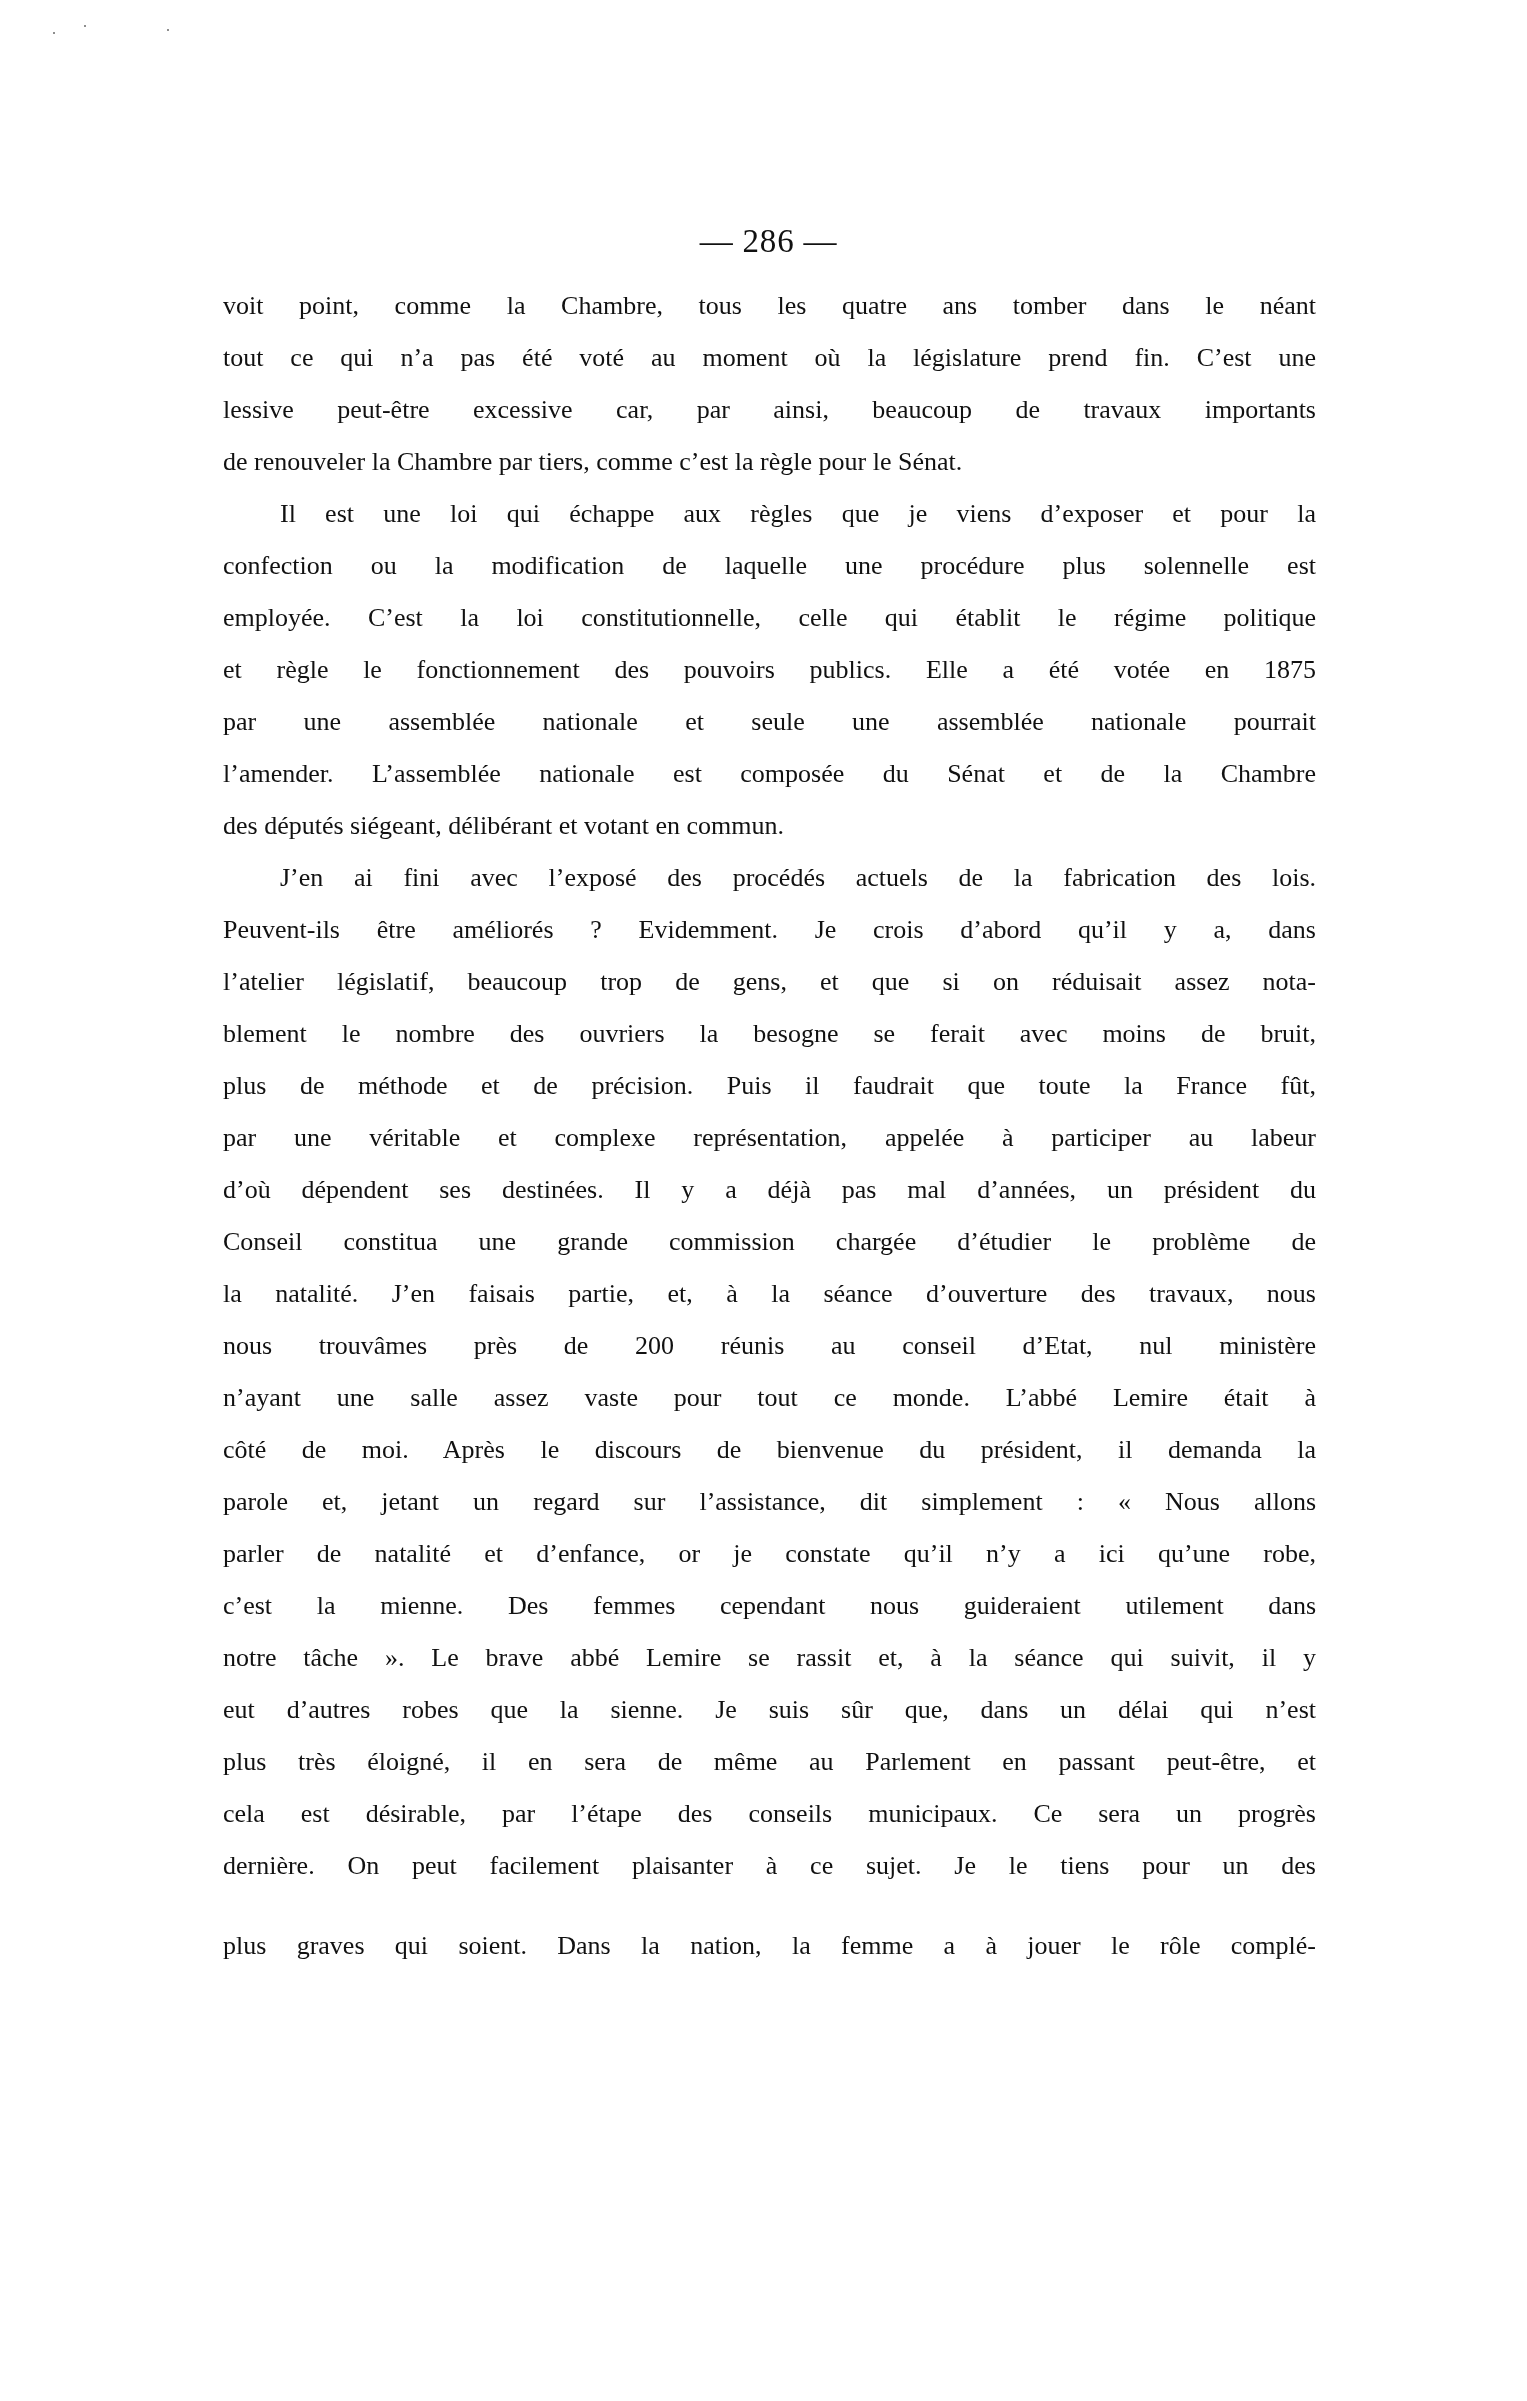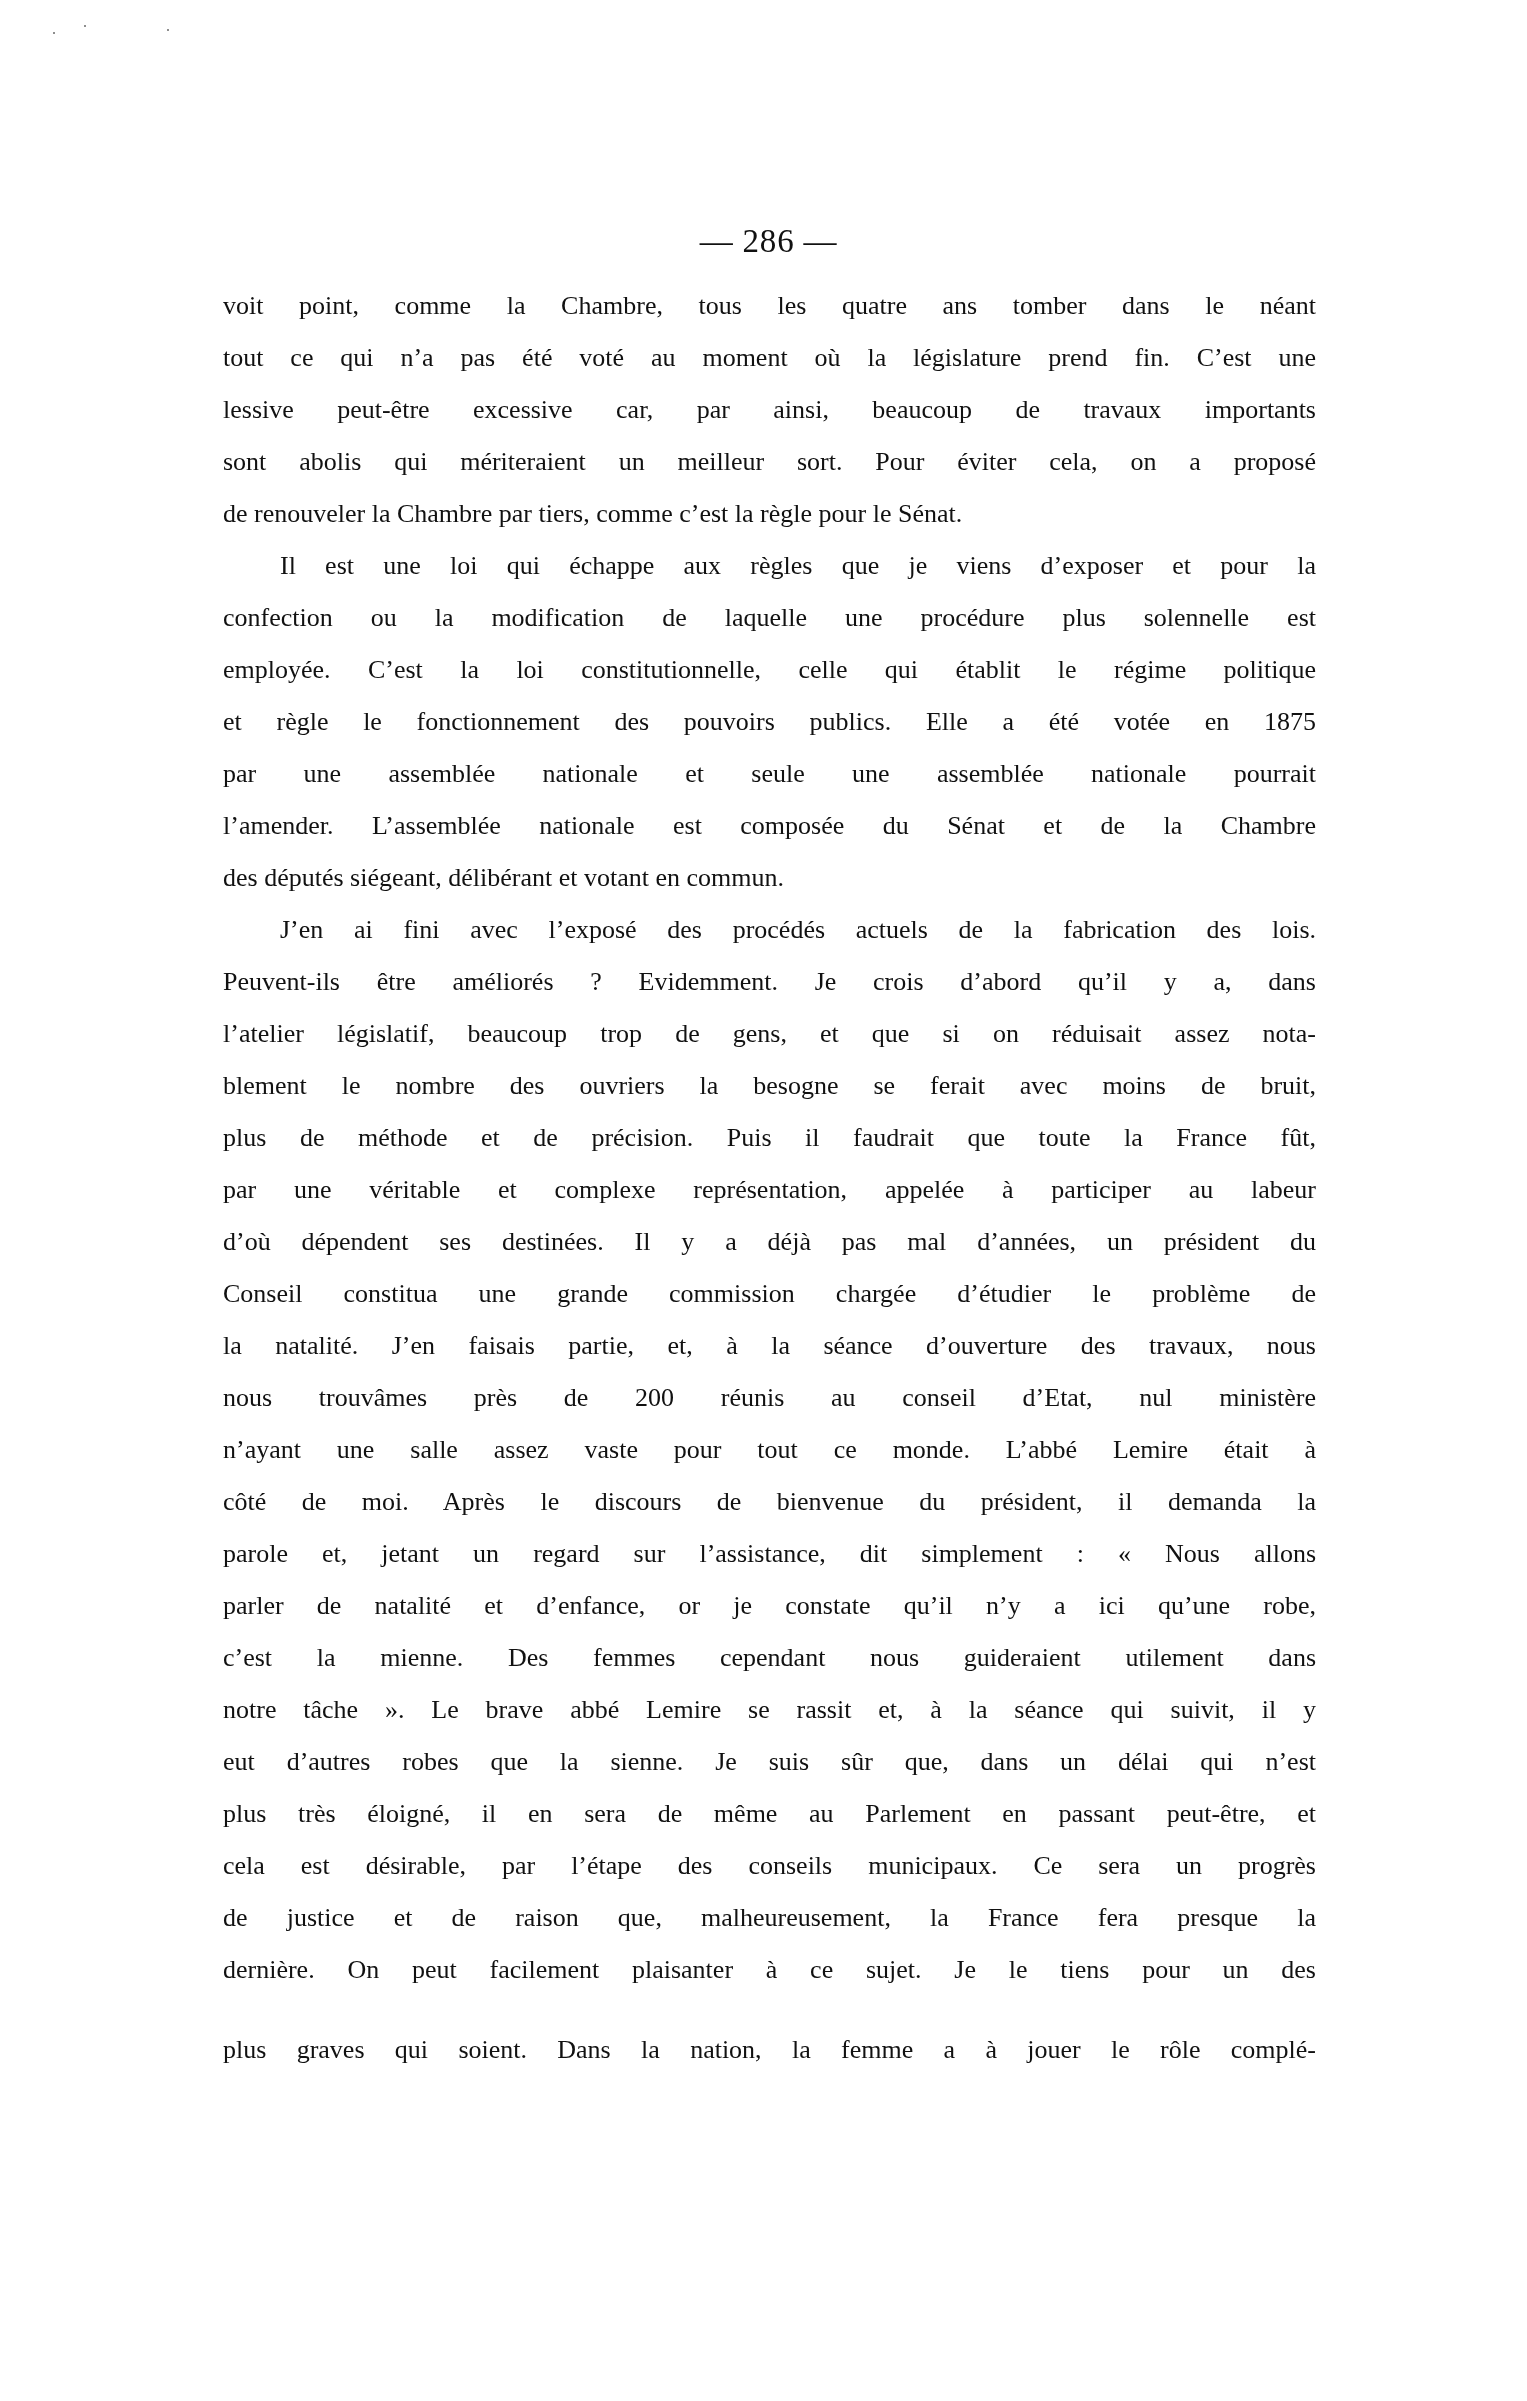--- a/index.html
+++ b/index.html
@@ -67,21 +67,20 @@
 <body>
 
 <div class="page">
   <div class="page-number">— 286 —</div>
 
   <div class="text-block" id="text-block">
       <div>
         <span class="line" style="white-space: normal;">voit point, comme la Chambre, tous les quatre ans tomber dans le néant</span>
         <span class="line" style="white-space: normal;">tout ce qui n’a pas été voté au moment où la législature prend fin. C’est une</span>
         <span class="line" style="white-space: normal;">lessive peut-être excessive car, par ainsi, beaucoup de travaux importants</span>
-        <span class="line" style="white-space: normal;">sont abolis qui mériteraient un meilleur sort. Pour éviter cela, on a proposé</span>
         <span class="line last" style="white-space: normal;">de renouveler la Chambre par tiers, comme c’est la règle pour le Sénat.</span>
       </div>
       <div>
         <span class="line indent" style="white-space: normal;">Il est une loi qui échappe aux règles que je viens d’exposer et pour la</span>
         <span class="line" style="white-space: normal;">confection ou la modification de laquelle une procédure plus solennelle est</span>
         <span class="line" style="white-space: normal;">employée. C’est la loi constitutionnelle, celle qui établit le régime politique</span>
         <span class="line" style="white-space: normal;">et règle le fonctionnement des pouvoirs publics. Elle a été votée en 1875</span>
         <span class="line" style="white-space: normal;">par une assemblée nationale et seule une assemblée nationale pourrait</span>
         <span class="line" style="white-space: normal;">l’amender. L’assemblée nationale est composée du Sénat et de la Chambre</span>
         <span class="line last" style="white-space: normal;">des députés siégeant, délibérant et votant en commun.</span>
@@ -99,21 +98,20 @@
         <span class="line" style="white-space: normal;">nous trouvâmes près de 200 réunis au conseil d’Etat, nul ministère</span>
         <span class="line" style="white-space: normal;">n’ayant une salle assez vaste pour tout ce monde. L’abbé Lemire était à</span>
         <span class="line" style="white-space: normal;">côté de moi. Après le discours de bienvenue du président, il demanda la</span>
         <span class="line" style="white-space: normal;">parole et, jetant un regard sur l’assistance, dit simplement : « Nous allons</span>
         <span class="line" style="white-space: normal;">parler de natalité et d’enfance, or je constate qu’il n’y a ici qu’une robe,</span>
         <span class="line" style="white-space: normal;">c’est la mienne. Des femmes cependant nous guideraient utilement dans</span>
         <span class="line" style="white-space: normal;">notre tâche ». Le brave abbé Lemire se rassit et, à la séance qui suivit, il y</span>
         <span class="line" style="white-space: normal;">eut d’autres robes que la sienne. Je suis sûr que, dans un délai qui n’est</span>
         <span class="line" style="white-space: normal;">plus très éloigné, il en sera de même au Parlement en passant peut-être, et</span>
         <span class="line" style="white-space: normal;">cela est désirable, par l’étape des conseils municipaux. Ce sera un progrès</span>
-        <span class="line" style="white-space: normal;">de justice et de raison que, malheureusement, la France fera presque la</span>
         <span class="line" style="white-space: normal;">dernière. On peut facilement plaisanter à ce sujet. Je le tiens pour un des</span>
         <span class="line" style="white-space: normal; margin-top: 28px;">plus graves qui soient. Dans la nation, la femme a à jouer le rôle complé-</span>
       </div>
     </div>
 
   <span class="speck" style="left:84px;top:25px;"></span>
   <span class="speck" style="left:53px;top:32px;"></span>
   <span class="speck" style="left:167px;top:29px;"></span>
 </div>
 

